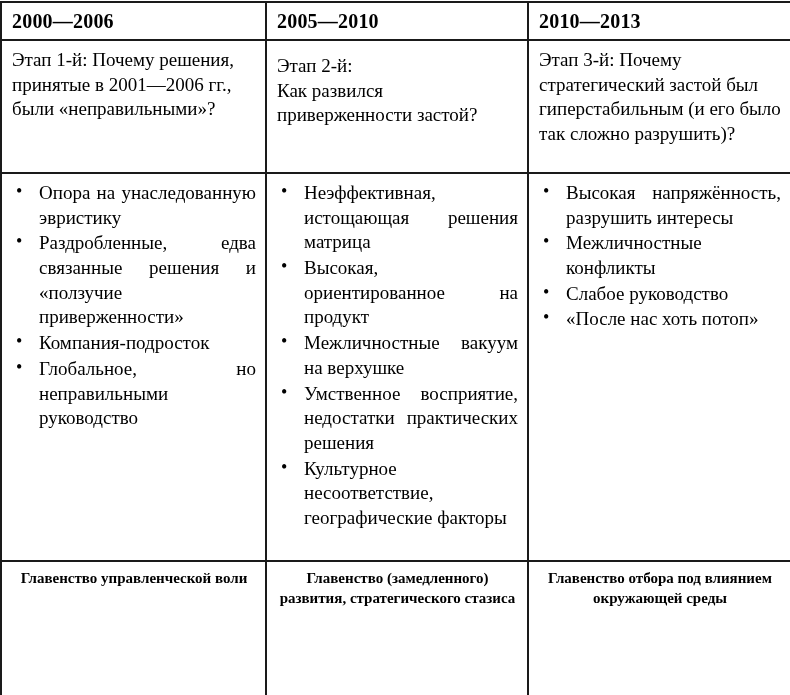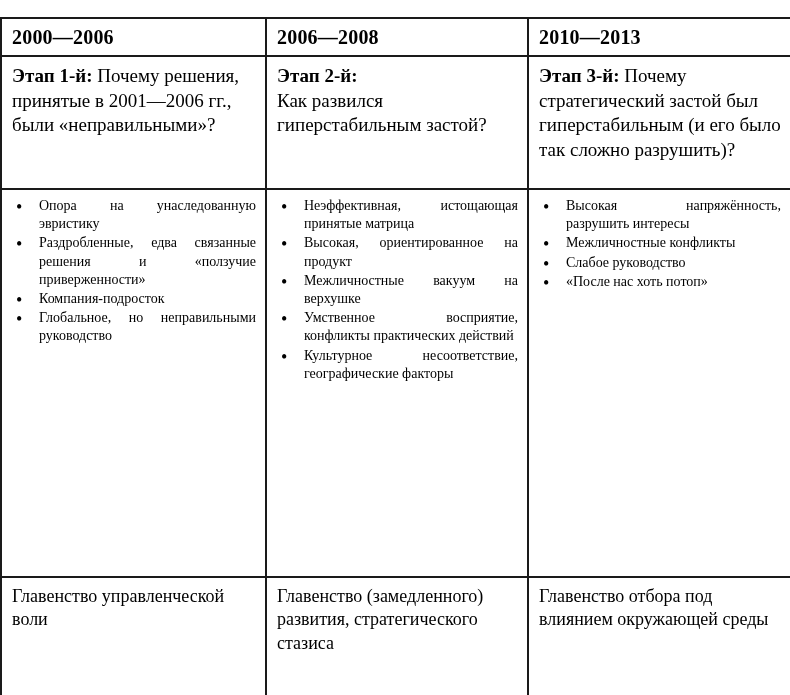--- a/index.html
+++ b/index.html
@@ -12,21 +12,21 @@
     height: 695px;
     font-family: "Liberation Serif", "DejaVu Serif", serif;
     color: #000000;
     overflow: hidden;
   }
 
   .table-wrap {
     width: 678px;
     height: 695px;
     box-sizing: border-box;
-    padding-top: 17px;
+    padding-top: 1px;
   }
 
   table.stages-table {
     width: 790px;
     border-collapse: collapse;
     table-layout: fixed;
   }
 
   table.stages-table td {
     border: 2px solid #1a1a1a;
@@ -62,41 +62,41 @@
   .row-question td {
     height: 133px;
     padding-top: 9px;
   }
   .qtext {
     font-size: 19px;
     line-height: 1.29;
     text-align: left;
   }
   .qlabel {
-    font-weight: bold;
-  }
-  .qbreak { display: block; }
+    font-weight: normal;
+  }
+  .qbreak { display: block; margin-top: 6px; }
 
   
   .row-bullets td {
     height: 388px;
     padding-top: 9px;
     padding-left: 10px;
     padding-right: 10px;
   }
   ul.blist {
     margin: 0;
     padding: 0;
     list-style: none;
   }
   ul.blist li {
     position: relative;
     padding-left: 27px;
     margin: 0 0 1px 0;
-    font-size: 14px;
+    font-size: 19px;
     line-height: 1.30;
     text-align: justify;
     text-justify: inter-word;
     hyphens: manual;
   }
   ul.blist li::before {
     content: "\2022";
     position: absolute;
     left: 4px;
     top: -1px;
@@ -109,58 +109,59 @@
     text-align: justify;
     text-align-last: left;
   }
 
   
   .row-summary td {
     height: 135px;
     padding-top: 9px;
   }
   .summary {
-    font-weight: normal;
-    font-size: 18px;
+    font-weight: bold;
+    font-size: 15px;
     line-height: 1.30;
+    text-align: center;
   }
 </style>
 </head>
 <body>
 
 <div class="table-wrap">
   <table class="stages-table">
     <colgroup>
       <col class="c1">
       <col class="c2">
       <col class="c3">
     </colgroup>
     <tbody>
 
       <tr class="row-header">
         <td>
           <div class="period">2000—2006</div>
         </td>
         <td>
-          <div class="period">2006—2008</div>
+          <div class="period">2005—2010</div>
         </td>
         <td>
           <div class="period">2010—2013</div>
         </td>
       </tr>
 
       <tr class="row-question">
         <td>
           <div class="qtext">
             <span class="qlabel">Этап 1-й:</span><span> Почему решения, принятые в 2001—2006 гг., были «неправильными»?</span>
           </div>
         </td>
         <td>
           <div class="qtext">
-            <span class="qlabel qbreak">Этап 2-й:</span><span>Как развился гиперстабильным застой?</span>
+            <span class="qlabel qbreak">Этап 2-й:</span><span>Как развился приверженности застой?</span>
           </div>
         </td>
         <td>
           <div class="qtext">
             <span class="qlabel">Этап 3-й:</span><span> Почему стратегический застой был гиперстабильным (и его было так сложно разрушить)?</span>
           </div>
         </td>
       </tr>
 
       <tr class="row-bullets">
@@ -176,30 +177,30 @@
                 <span class="j">Компания-подросток</span>
               </li>
               <li>
                 <span class="j">Глобальное, но неправильными руководство</span>
               </li>
             </ul>
         </td>
         <td>
           <ul class="blist">
               <li>
-                <span class="j">Неэффективная, истощающая принятые матрица</span>
+                <span class="j">Неэффективная, истощающая решения матрица</span>
               </li>
               <li>
                 <span class="j">Высокая, ориентированное на продукт</span>
               </li>
               <li>
                 <span class="j">Межличностные вакуум на верхушке</span>
               </li>
               <li>
-                <span class="j">Умственное восприятие, конфликты практических действий</span>
+                <span class="j">Умственное восприятие, недостатки практических решения</span>
               </li>
               <li>
                 <span class="j">Культурное несоответствие, географические факторы</span>
               </li>
             </ul>
         </td>
         <td>
           <ul class="blist">
               <li>
                 <span class="j">Высокая напряжённость, разрушить интересы</span>

